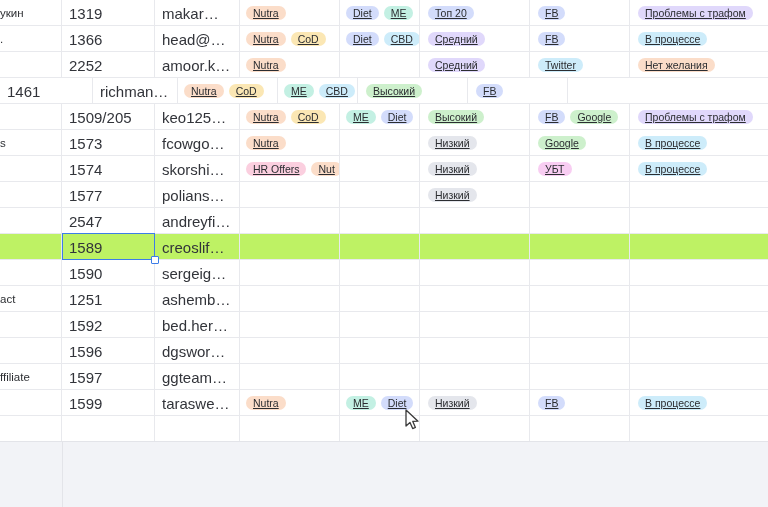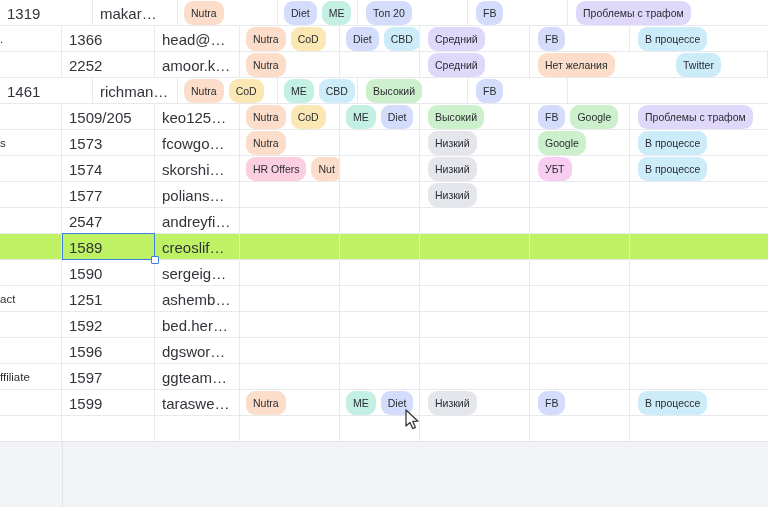--- a/index.html
+++ b/index.html
@@ -85,28 +85,29 @@
     text-overflow: ellipsis;
     white-space: nowrap;
     display: block;
     width: 100%;
   }
 
   
   .tag {
     display: inline-flex;
     align-items: center;
-    height: 24px;
+    height: 14px;
     border-radius: 9px;
     padding: 0 7px;
     font-size: 10.5px;
     line-height: 1;
     color: #2b2d31;
     white-space: nowrap;
     flex: 0 0 auto;
+    text-decoration: underline;
   }
 
   
   .sel-box {
     position: absolute;
     box-sizing: border-box;
     border: 1.6px solid #3d7de8;
     pointer-events: none;
     z-index: 6;
   }
@@ -146,20 +147,23 @@
   }
 </style>
 </head>
 <body>
 
 <div id="app">
 
   <div class="grid-wrap">
     <div id="rows-host">
         <div class="row">
+          <div class="cell c-name">
+            <span class="name-txt">укин</span>
+          </div>
           <div class="cell c-id">
             <span class="id-txt">1319</span>
           </div>
           <div class="cell c-email">
             <span class="email-txt">makar@seoaffil...</span>
           </div>
           <div class="cell c-vert">
             <span class="tag" style="background: rgb(251, 221, 201);">Nutra</span>
           </div>
           <div class="cell c-sub">
@@ -214,25 +218,25 @@
           <div class="cell c-email">
             <span class="email-txt">amoor.koortka...</span>
           </div>
           <div class="cell c-vert">
             <span class="tag" style="background: rgb(251, 221, 201);">Nutra</span>
           </div>
           <div class="cell c-sub"></div>
           <div class="cell c-level">
             <span class="tag" style="background: rgb(224, 216, 251);">Средний</span>
           </div>
+          <div class="cell c-src">
+            <span class="tag" style="background: rgb(205, 236, 250);">Twitter</span>
+          </div>
           <div class="cell c-status">
             <span class="tag" style="background: rgb(251, 221, 201);">Нет желания</span>
-          </div>
-          <div class="cell c-src">
-            <span class="tag" style="background: rgb(205, 236, 250);">Twitter</span>
           </div>
         </div>
         <div class="row">
           <div class="cell c-id">
             <span class="id-txt">1461</span>
           </div>
           <div class="cell c-email">
             <span class="email-txt">richman.newlev...</span>
           </div>
           <div class="cell c-vert">

